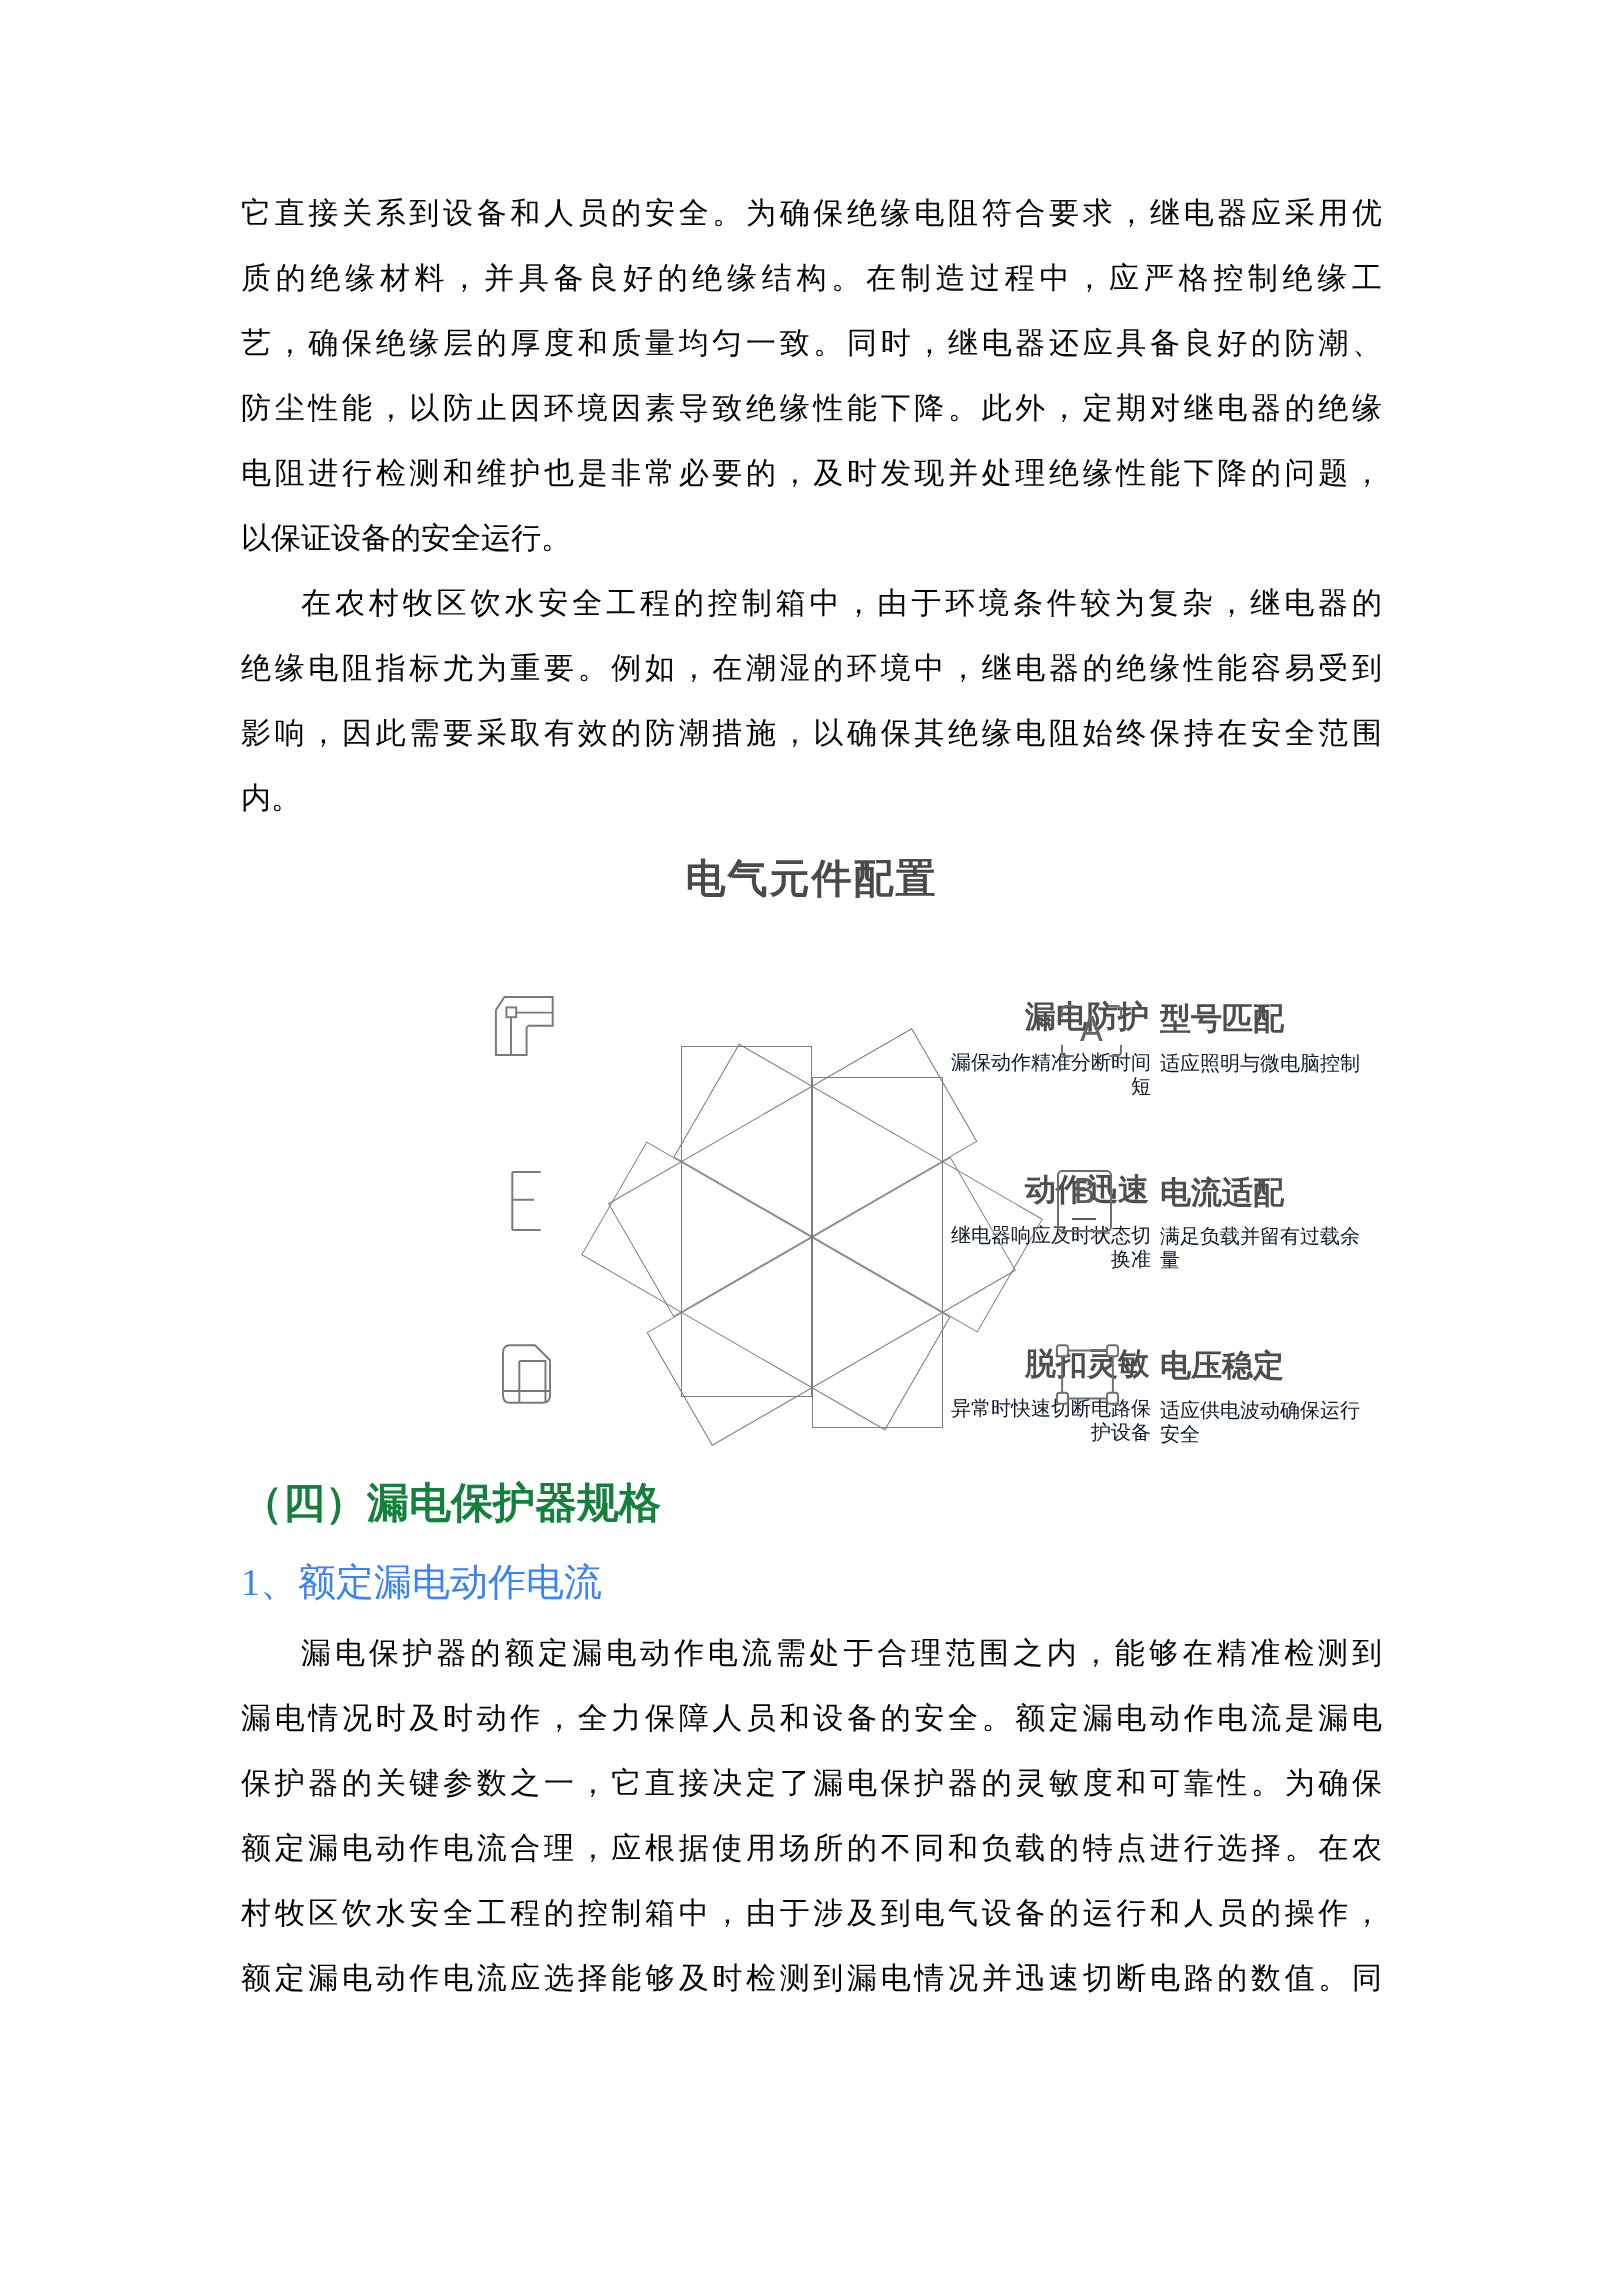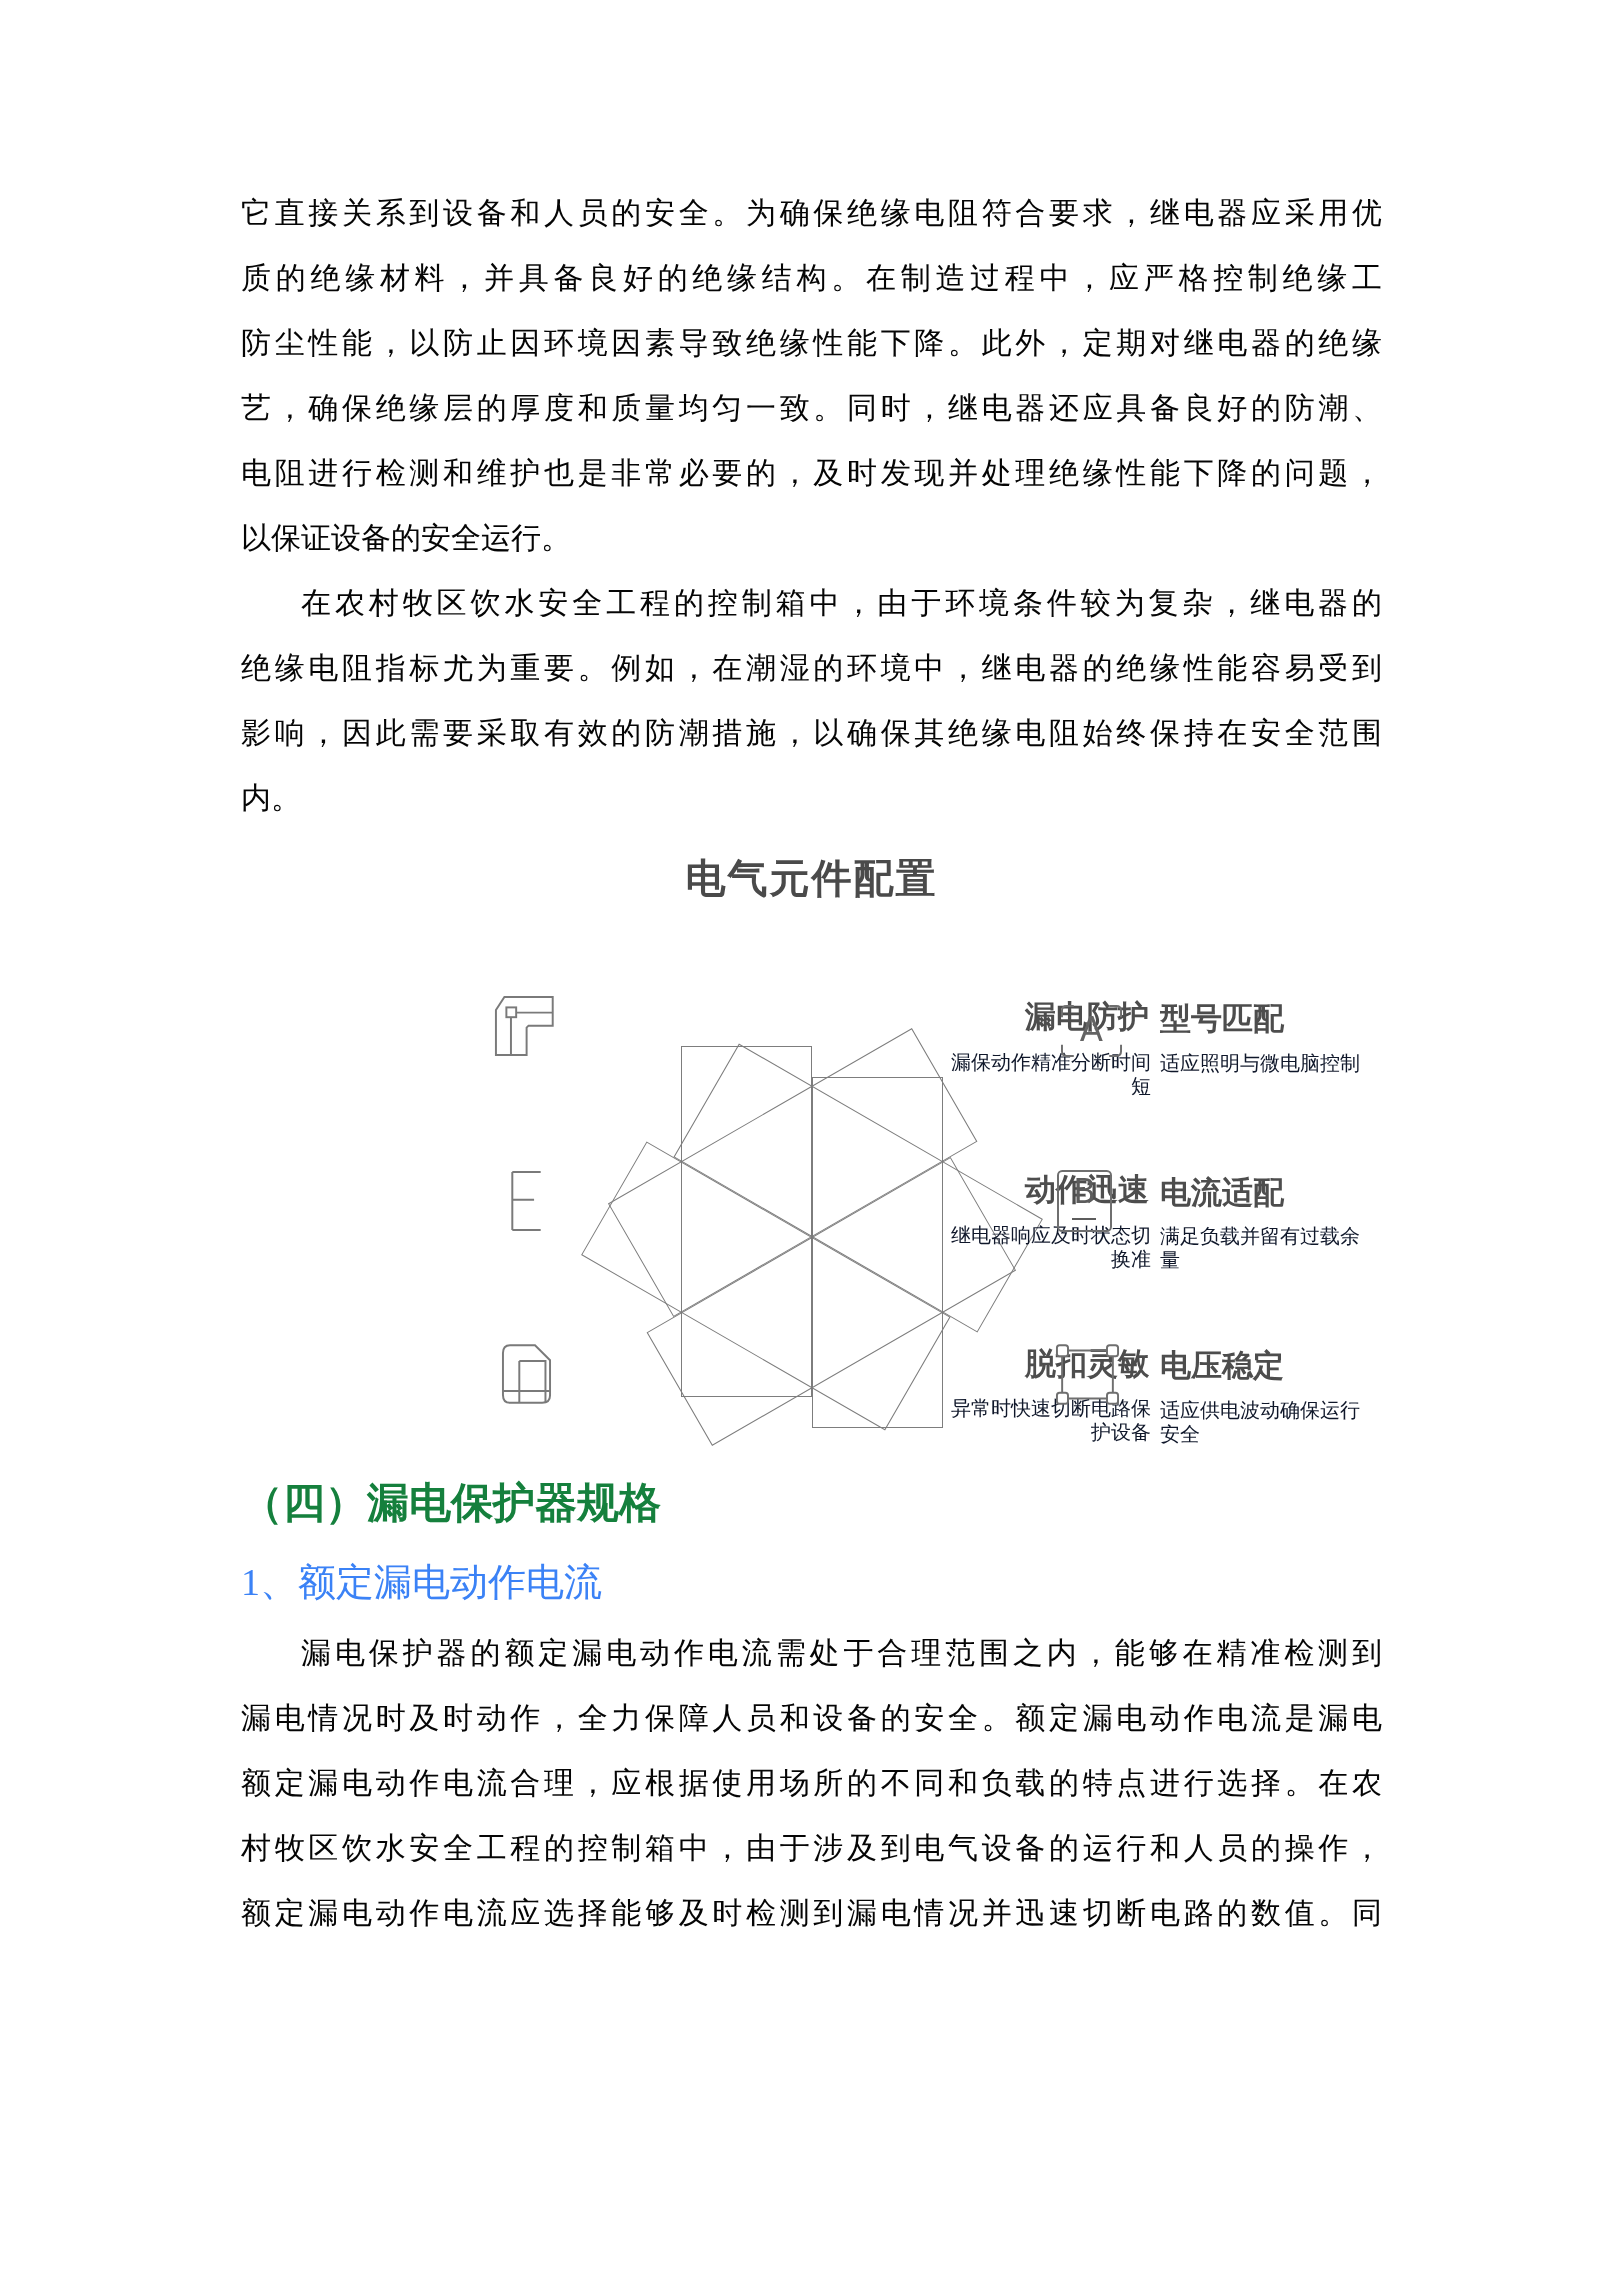--- a/index.html
+++ b/index.html
@@ -49,22 +49,22 @@
               line-height:42px;white-space:nowrap;}
 </style>
 </head>
 <body>
 
 <div class="page">
 
   <div class="tb" style="top:180px">
     <div class="line">它直接关系到设备和人员的安全。为确保绝缘电阻符合要求，继电器应采用优</div>
     <div class="line">质的绝缘材料，并具备良好的绝缘结构。在制造过程中，应严格控制绝缘工</div>
+    <div class="line">艺，确保绝缘层的厚度和质量均匀一致。同时，继电器还应具备良好的防潮、</div>
     <div class="line">防尘性能，以防止因环境因素导致绝缘性能下降。此外，定期对继电器的绝缘</div>
-    <div class="line">艺，确保绝缘层的厚度和质量均匀一致。同时，继电器还应具备良好的防潮、</div>
     <div class="line">电阻进行检测和维护也是非常必要的，及时发现并处理绝缘性能下降的问题，</div>
     <div class="line short">以保证设备的安全运行。</div>
     <div class="line indent">在农村牧区饮水安全工程的控制箱中，由于环境条件较为复杂，继电器的</div>
     <div class="line">绝缘电阻指标尤为重要。例如，在潮湿的环境中，继电器的绝缘性能容易受到</div>
     <div class="line">影响，因此需要采取有效的防潮措施，以确保其绝缘电阻始终保持在安全范围</div>
     <div class="line short">内。</div>
   </div>
 
   <div class="fig-title">电气元件配置</div>
 
@@ -141,19 +141,20 @@
     <div class="itm-title r-anchor" style="top:1351px">电压稳定</div>
     <div class="itm-desc r-desc" style="top:1398px">适应供电波动确保运行安全</div>
   </div>
 
   <div class="heading">（四）漏电保护器规格</div>
   <div class="subheading">1、额定漏电动作电流</div>
 
   <div class="tb" style="top:1620px">
     <div class="line indent">漏电保护器的额定漏电动作电流需处于合理范围之内，能够在精准检测到</div>
     <div class="line">漏电情况时及时动作，全力保障人员和设备的安全。额定漏电动作电流是漏电</div>
+    <div class="line">保护器的关键参数之一，它直接决定了漏电保护器的灵敏度和可靠性。为确保</div>
     <div class="line">额定漏电动作电流合理，应根据使用场所的不同和负载的特点进行选择。在农</div>
     <div class="line">村牧区饮水安全工程的控制箱中，由于涉及到电气设备的运行和人员的操作，</div>
     <div class="line">额定漏电动作电流应选择能够及时检测到漏电情况并迅速切断电路的数值。同</div>
   </div>
 
 </div>
 
 
 </body></html>

